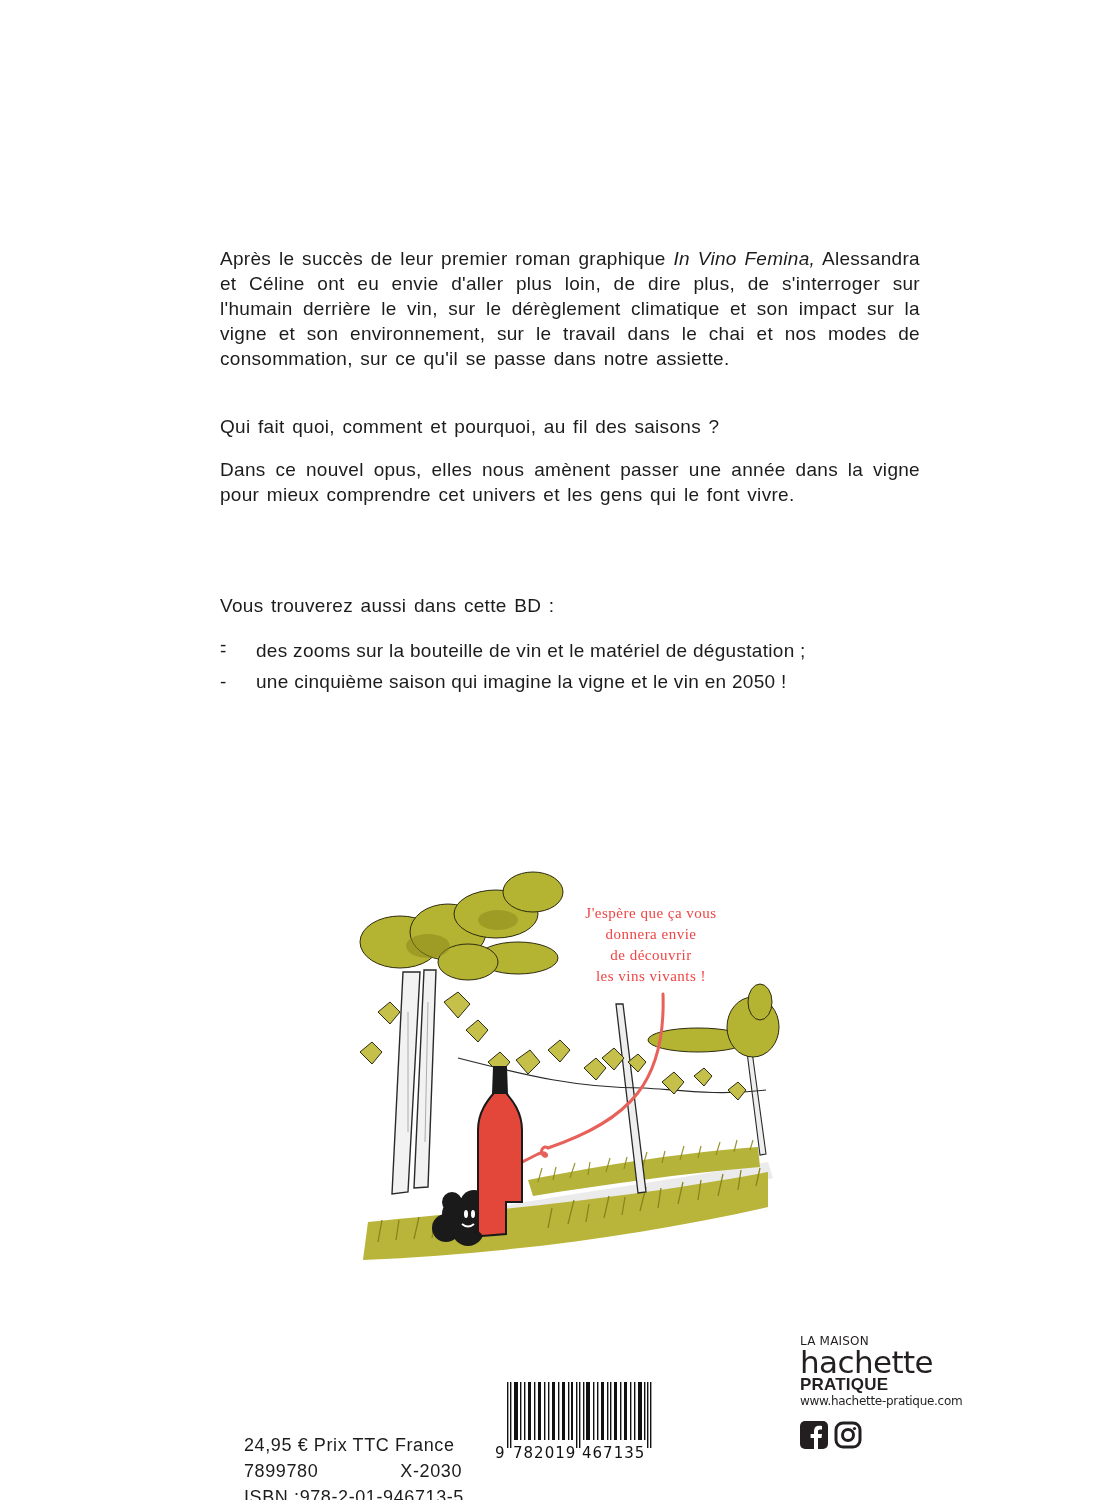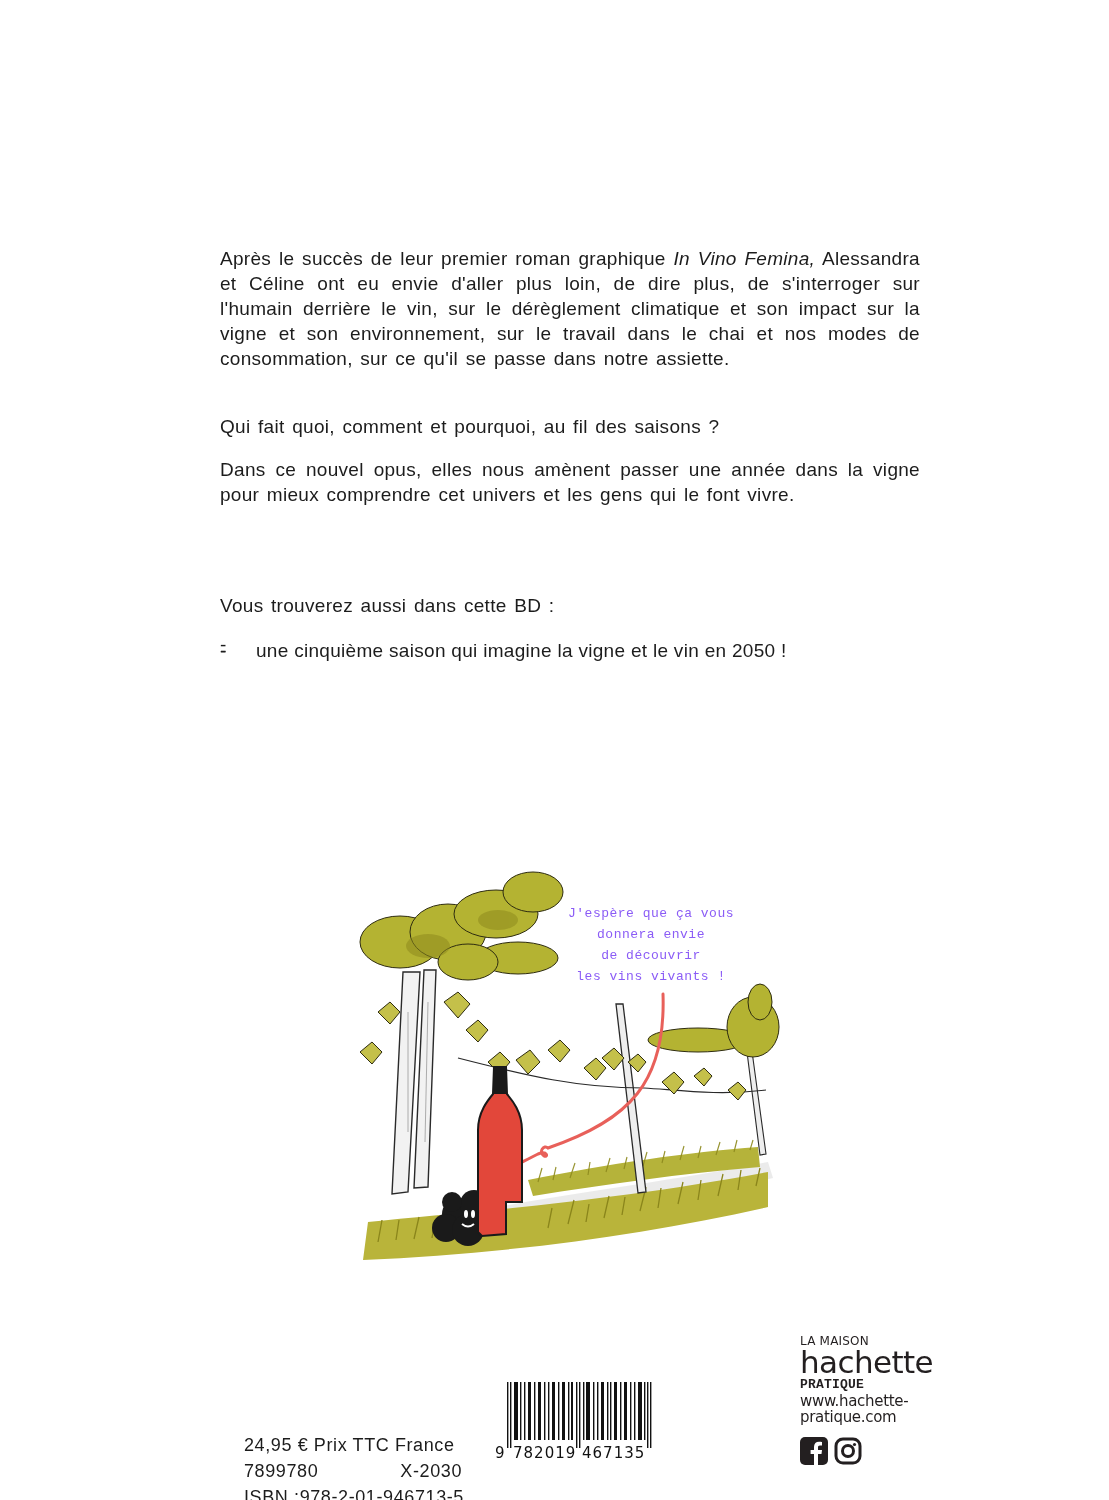--- a/index.html
+++ b/index.html
@@ -17,52 +17,52 @@
     #p4 { top: 593px; }
     .em { font-style: italic; }
 
     .list { position: absolute; left: 212px; top: 632px; width: 700px; margin: 0; padding: 0; list-style: none;
       font-family: "Liberation Sans Narrow", "Liberation Sans", sans-serif; font-size: 19px; line-height: 25px; color:#1c1c1c; letter-spacing: 0.3px;}
     .list li { position: relative; padding-left: 36px; margin-bottom: 6px; }
     .list li .dash { position: absolute; left: 0; top: 0; }
 
     .illustration { position: absolute; left: 340px; top: 862px; width: 440px; height: 400px; }
     .speech { position: absolute; left: 548px; top: 903px; width: 190px; text-align: center;
-      font-family: Liberation Mono, monospace; font-size: 13px; line-height: 21px; color:#8b5cf6; letter-spacing: 0.5px; }
+      font-family: Liberation Serif, serif; font-size: 15px; line-height: 21px; color:#ef4444; letter-spacing: 0.5px; }
 
     .price-block { position: absolute; left: 236px; top: 1432px; width: 218px;
       font-family: "Liberation Sans Narrow", "Liberation Sans", sans-serif; font-size: 18px; line-height: 26px; color:#1c1c1c; letter-spacing: 0.6px; }
     .row { display: flex; justify-content: space-between; white-space: nowrap; }
 
     .barcode { position: absolute; left: 487px; top: 1382px; width: 200px; height: 78px; }
 
     .publisher { position: absolute; left: 792px; top: 1334px; width: 170px; color: #231f20; }
     .pub-top { font-family: "DejaVu Sans", sans-serif; font-size: 12px; letter-spacing: 0.2px; line-height: 14px; }
     .pub-name { font-family: "DejaVu Sans", sans-serif; font-size: 31px; line-height: 30px; letter-spacing: -0.6px; margin-top: -1px; }
-    .pub-sub { font-family: Liberation Mono, monospace; font-size: 13px; line-height: 16px; letter-spacing: 0.2px; font-weight: bold; }
-    .pub-url { font-family: "DejaVu Sans", sans-serif; font-size: 15px; line-height: 16px; letter-spacing: -0.3px; }
+    .pub-sub { font-family: Liberation Sans, sans-serif; font-size: 17px; line-height: 16px; letter-spacing: 0.2px; font-weight: bold; }
+    .pub-url { font-family: "DejaVu Sans", sans-serif; font-size: 12px; line-height: 16px; letter-spacing: -0.3px; }
     .social { display: flex; gap: 6px; margin-top: 12px; }
     .social span { display: inline-block; width: 28px; height: 28px; }
   </style>
 </head>
 <body>
 
 <div class="page">
 
   <p class="body-text para" id="p1"><span>Après le succès de leur premier roman graphique </span><span class="em">In Vino Femina,</span><span> Alessandra et Céline ont eu envie d'aller plus loin, de dire plus, de s'interroger sur l'humain derrière le vin, sur le dérèglement climatique et son impact sur la vigne et son environnement, sur le travail dans le chai et nos modes de consommation, sur ce qu'il se passe dans notre assiette.</span></p>
 
   <p class="body-text para" id="p2">Qui fait quoi, comment et pourquoi, au fil des saisons ?</p>
 
   <p class="body-text para" id="p3">Dans ce nouvel opus, elles nous amènent passer une année dans la vigne pour mieux comprendre cet univers et les gens qui le font vivre.</p>
 
   <p class="body-text para" id="p4">Vous trouverez aussi dans cette BD :</p>
 
   <ul class="list">
     <li><span class="dash">-</span></li>
-    <li style="margin-top:2px"><span class="dash">-</span></li>
+    <li style="margin-top:2px"><span class="dash">-</span><span>des zooms sur la bouteille de vin et le matériel de dégustation ;</span></li>
     <li><span class="dash">-</span><span>une cinquième saison qui imagine la vigne et le vin en 2050 !</span></li>
   </ul>
 
   <svg class="illustration" viewBox="0 0 440 400" xmlns="http://www.w3.org/2000/svg">
 
     <path d="M150 345 C230 330 330 318 420 300 L425 316 C330 338 240 352 160 362 Z" fill="#e6e6e6" opacity="0.8"></path>
 
     <path d="M180 318 C260 302 340 290 410 285 L412 305 C330 312 260 322 185 334 Z" fill="#b5b33a"></path>
     <g stroke="#8e8a1e" stroke-width="1.2" opacity="0.9">
       <path d="M190 320 l4 -14 M205 318 l3 -13 M222 316 l5 -15 M240 313 l2 -13 M258 310 l4 -14 M276 307 l3 -12 M295 304 l4 -14 M314 301 l3 -12 M332 298 l4 -14 M350 296 l3 -12 M368 293 l4 -13 M386 290 l3 -12 M402 288 l3 -10"></path>

